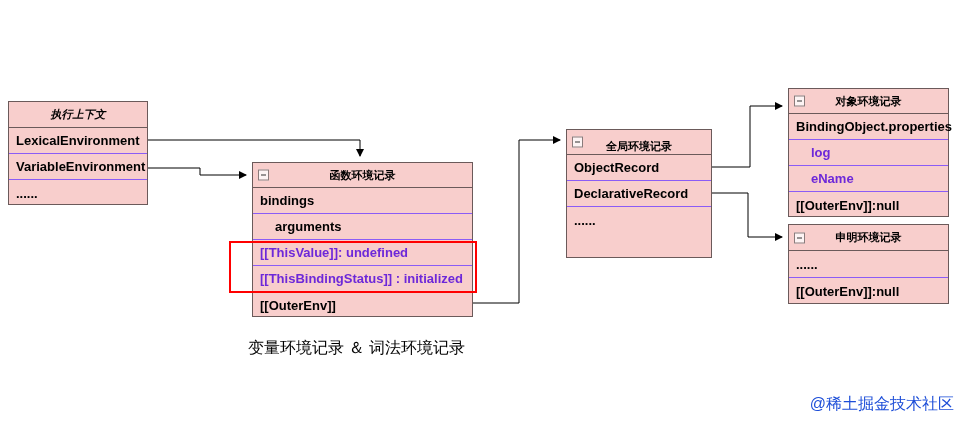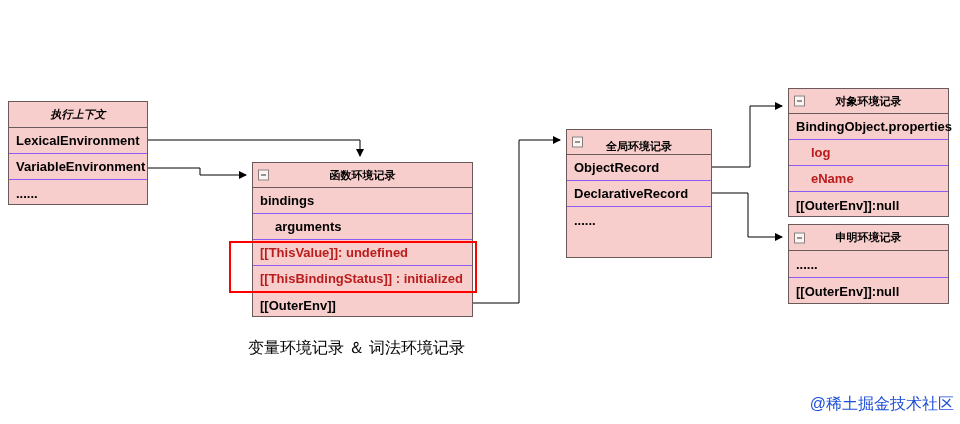--- a/index.html
+++ b/index.html
@@ -6,21 +6,21 @@
   .canvas{position:relative;width:960px;height:424px;background:#ffffff;overflow:hidden;
           font-family:"Liberation Sans","DejaVu Sans",sans-serif;}
   svg.connectors{position:absolute;left:0;top:0;width:960px;height:424px;pointer-events:none;}
 
   .box{position:absolute;background:#f8cecc;border:1px solid #6b5a5a;box-sizing:border-box;}
   .box-header{position:relative;border-bottom:1px solid #6b5a5a;font-weight:bold;font-size:11px;
               color:#000;text-align:center;display:flex;align-items:center;justify-content:center;}
   .box-row{font-weight:bold;font-size:13px;color:#000;padding-left:7px;display:flex;align-items:center;
            border-bottom:1px solid #8b5cf6;box-sizing:border-box;white-space:nowrap;}
   .box-row:last-child{border-bottom:none;}
-  .box-row.red{color:#b91c1c;}
+  .box-row.red{color:#6d28d9;}
   .box-row.indent{padding-left:22px;}
 
   .collapse-icon{position:absolute;left:5px;top:50%;transform:translateY(-50%);width:11px;height:11px;
                  background:#fdf4f4;border:1px solid #8a7b7b;box-sizing:border-box;}
   .collapse-icon::after{content:"";position:absolute;left:2px;right:2px;top:4px;height:1px;background:#333;}
 
   
   #box-exec{left:8px;top:101px;width:140px;height:104px;}
   #box-exec .box-header{height:25px;font-style:italic;}
   #box-exec .box-row{height:26px;}

